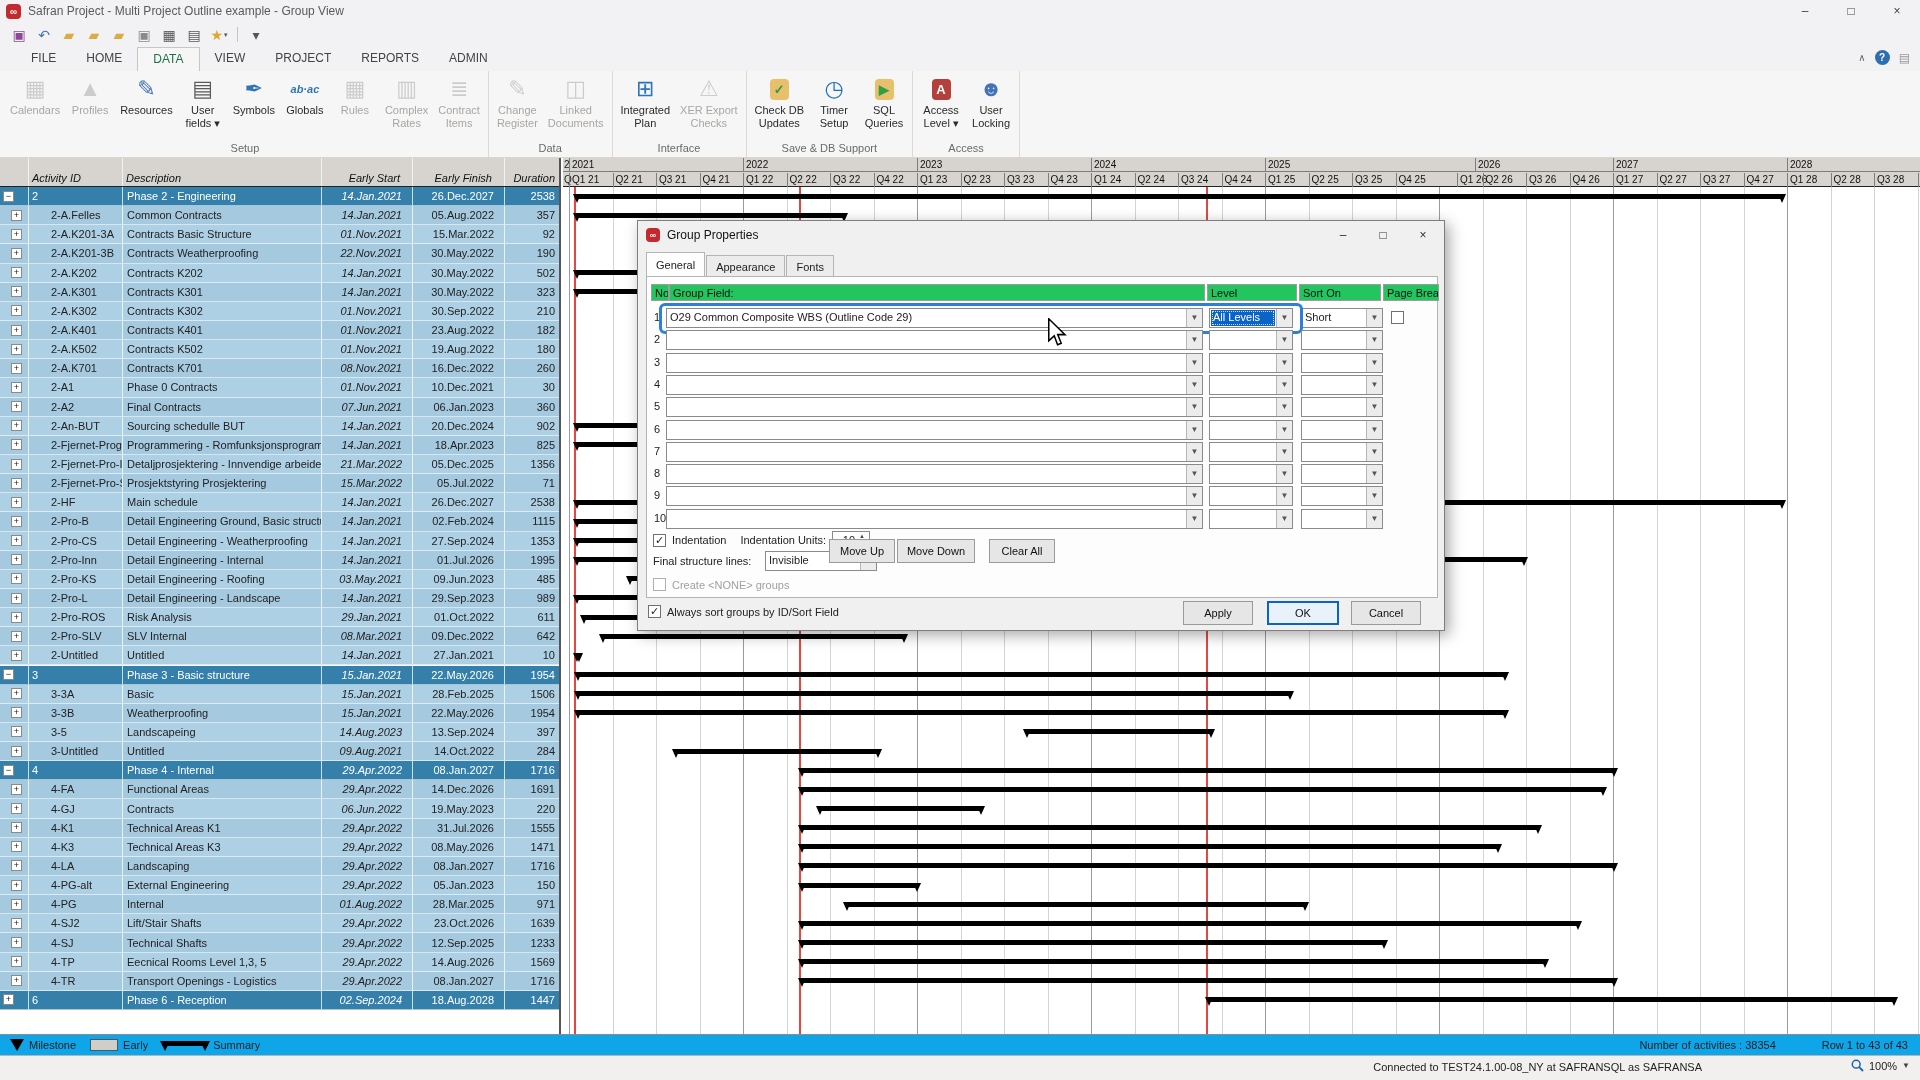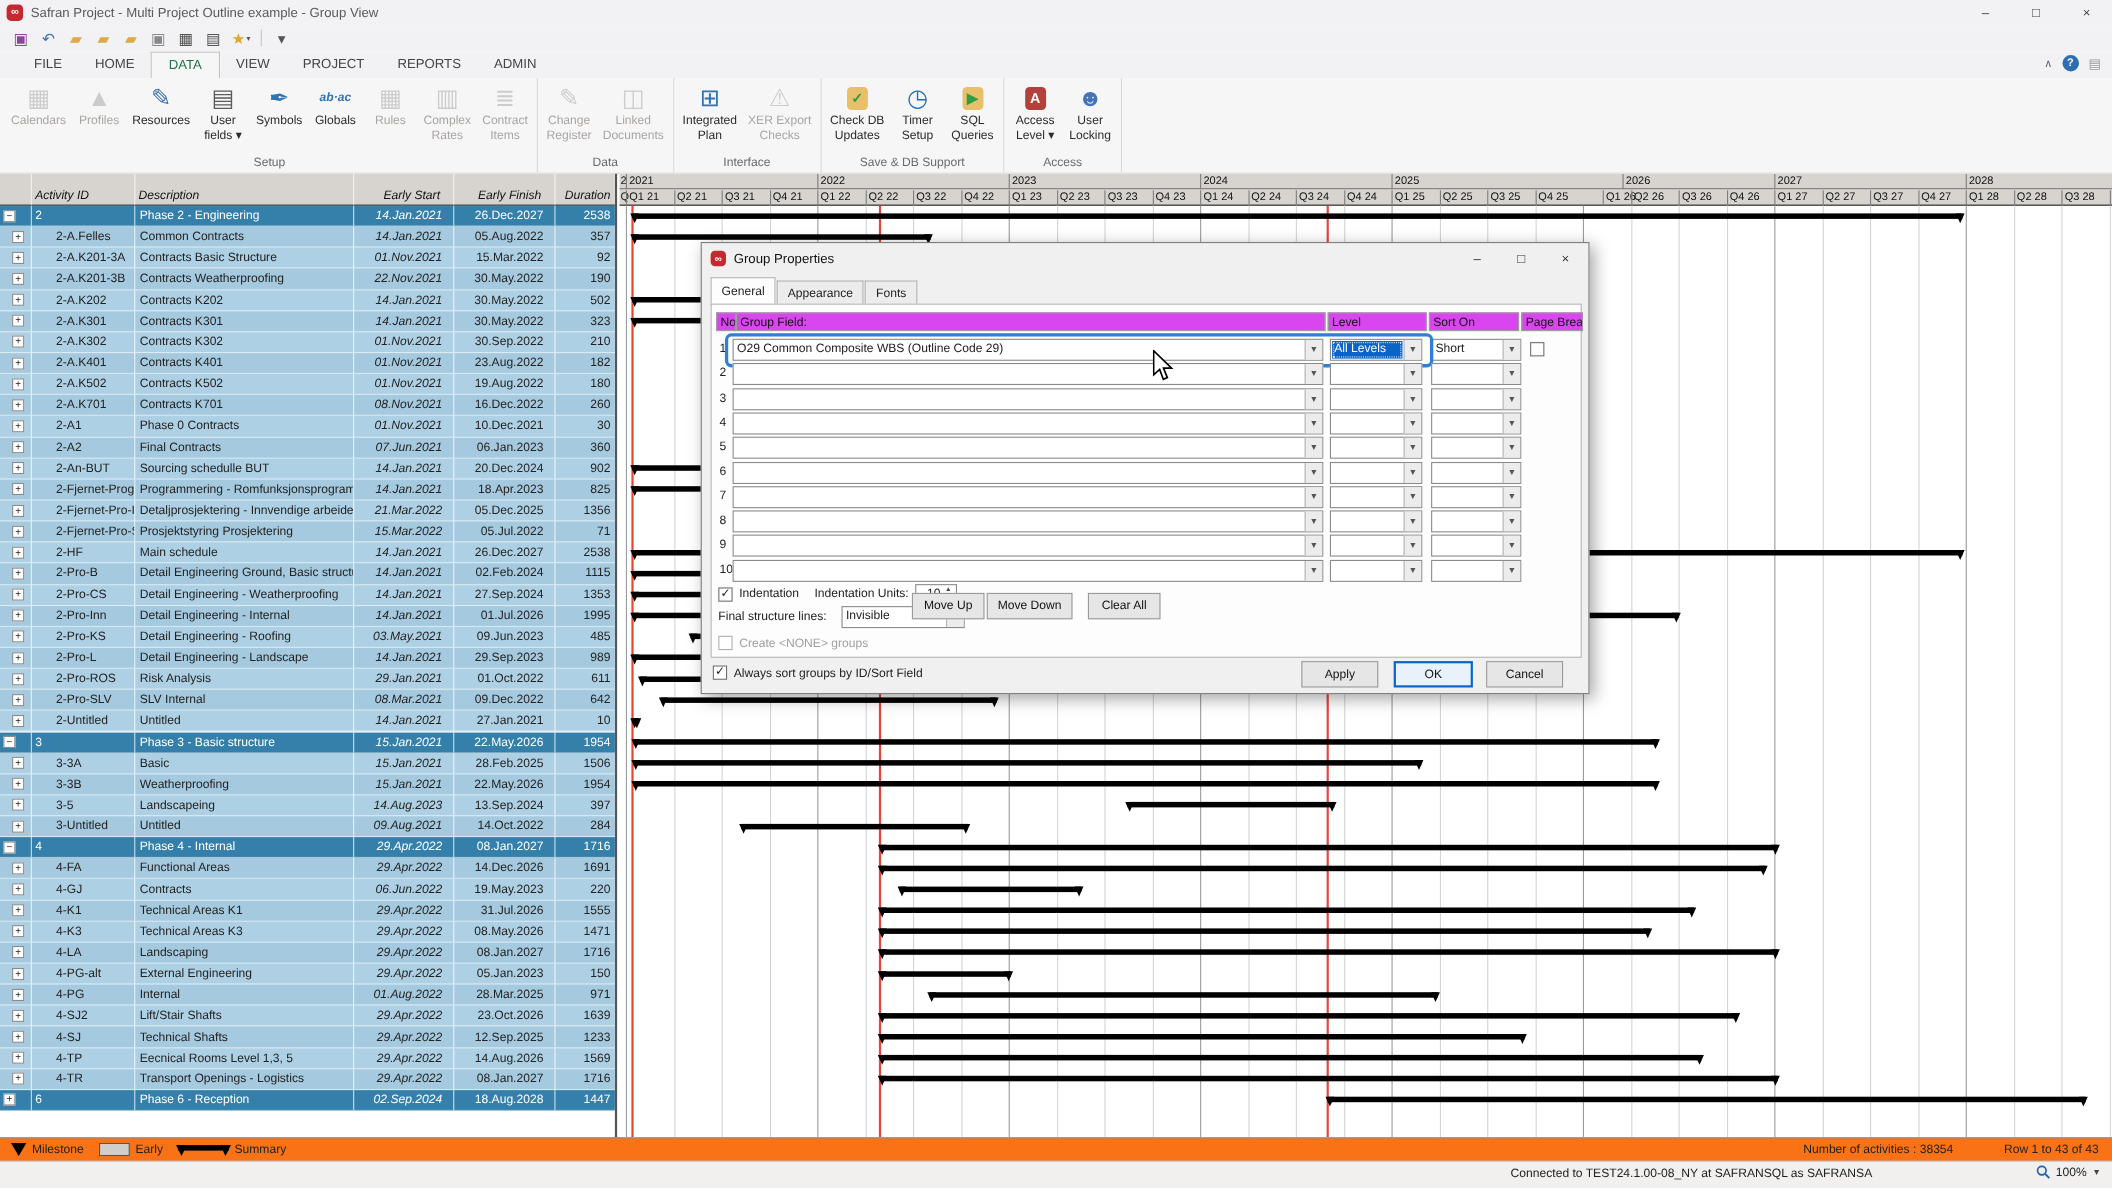--- a/index.html
+++ b/index.html
@@ -82,21 +82,21 @@
   .cbody{position:absolute;top:29px;left:0;right:0;bottom:0;}
   .gl{position:absolute;top:0;bottom:0;width:1px;background:#d4d4d4;}
   .gl.y{background:#9b9b9b;}
   .redline{position:absolute;top:0;bottom:0;width:2px;background:#e0261c;opacity:.85;}
   .bar{position:absolute;height:5px;background:#000;}
   .bar:before,.bar:after{content:'';position:absolute;top:0;border-left:4px solid transparent;
       border-right:4px solid transparent;border-top:9px solid #000;}
   .bar:before{left:-2px;} .bar:after{right:-2px;}
 
   
-  .legend{position:absolute;left:0;right:0;bottom:24px;height:22px;background:#f97316;
+  .legend{position:absolute;left:0;right:0;bottom:24px;height:22px;background:#0ea5e9;
           border-top:1px solid #8c8c8c;border-bottom:1px solid #b5b5b5;display:flex;align-items:center;
           font-size:11px;color:#222;padding-left:10px;}
   .leg-item{display:flex;align-items:center;margin-right:14px;gap:5px;}
   .mil-icon{width:0;height:0;border-left:7px solid transparent;border-right:7px solid transparent;
             border-top:12px solid #000;}
   .early-icon{width:28px;height:12px;background:#d0cecb;border:1px solid #555;}
   .sum-icon{position:relative;width:46px;height:5px;background:#000;margin-top:-4px;}
   .sum-icon:before,.sum-icon:after{content:'';position:absolute;top:0;border-left:5px solid transparent;
       border-right:5px solid transparent;border-top:10px solid #000;}
   .sum-icon:before{left:-2px;} .sum-icon:after{right:-2px;}
@@ -112,21 +112,21 @@
   .dtitle{height:28px;display:flex;align-items:center;font-size:12px;color:#111;}
   .dlogo{width:14px;height:14px;background:#c3292e;border-radius:4px;color:#fff;font-size:9px;font-weight:bold;
          display:flex;align-items:center;justify-content:center;margin:0 7px 0 8px;}
   .dctrl{position:absolute;top:1px;right:1px;display:flex;}
   .dc{width:40px;height:26px;text-align:center;line-height:26px;font-size:12px;color:#333;}
   .dtabs{position:absolute;top:31px;left:8px;display:flex;align-items:flex-end;}
   .dtab{padding:0 9px;height:22px;line-height:22px;color:#222;border:1px solid #b5b5b5;border-bottom:none;
         background:#ececec;margin-right:1px;}
   .dtab.active{background:#fdfdfd;height:25px;line-height:25px;}
   .dpanel{position:absolute;left:8px;top:55px;width:792px;height:322px;background:#fdfdfd;border:1px solid #b5b5b5;}
-  .gh{position:absolute;top:7px;height:17px;background:#d946ef;border:1px solid #9d9d9d;color:#111;
+  .gh{position:absolute;top:7px;height:17px;background:#22c55e;border:1px solid #9d9d9d;color:#111;
       padding:2px 0 0 3px;overflow:hidden;white-space:nowrap;}
   .grows{position:absolute;left:0;top:31px;right:0;}
   .grow{position:absolute;height:22px;width:100%;}
   .gno{position:absolute;left:7px;top:3px;}
   .dd{position:absolute;height:20px;background:#fff;border:1px solid #8a8a8a;}
   .dd .v{position:absolute;left:3px;right:18px;top:2px;white-space:nowrap;overflow:hidden;}
   .dd .ar{position:absolute;right:0;top:0;width:16px;height:100%;background:#ececec;border-left:1px solid #b5b5b5;
           text-align:center;font-size:8px;line-height:18px;color:#555;}
   .dd.sel .v{background:#0a64c8;color:#fff;left:1px;right:17px;top:1px;bottom:1px;padding:1px 2px;
              outline:1px dotted #cfe3f7;outline-offset:-2px;}

